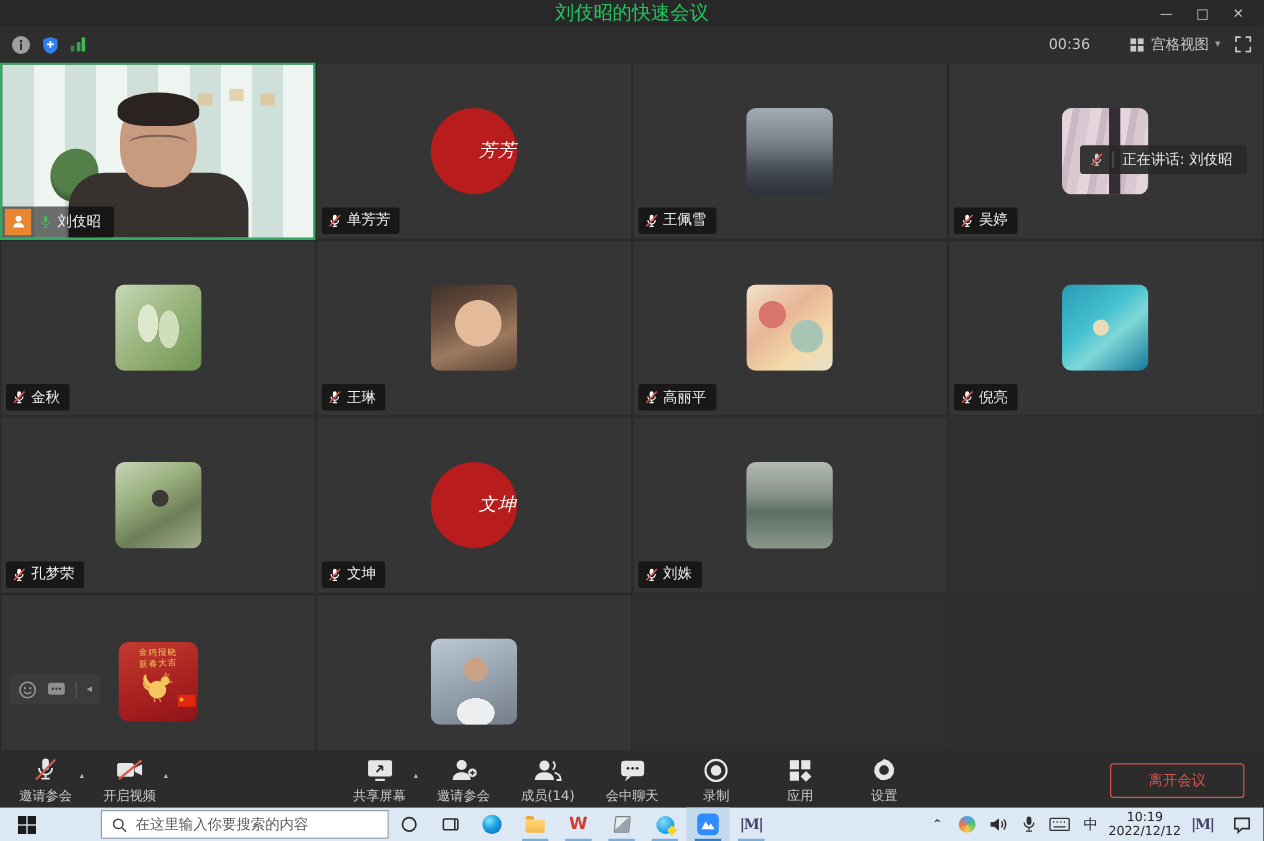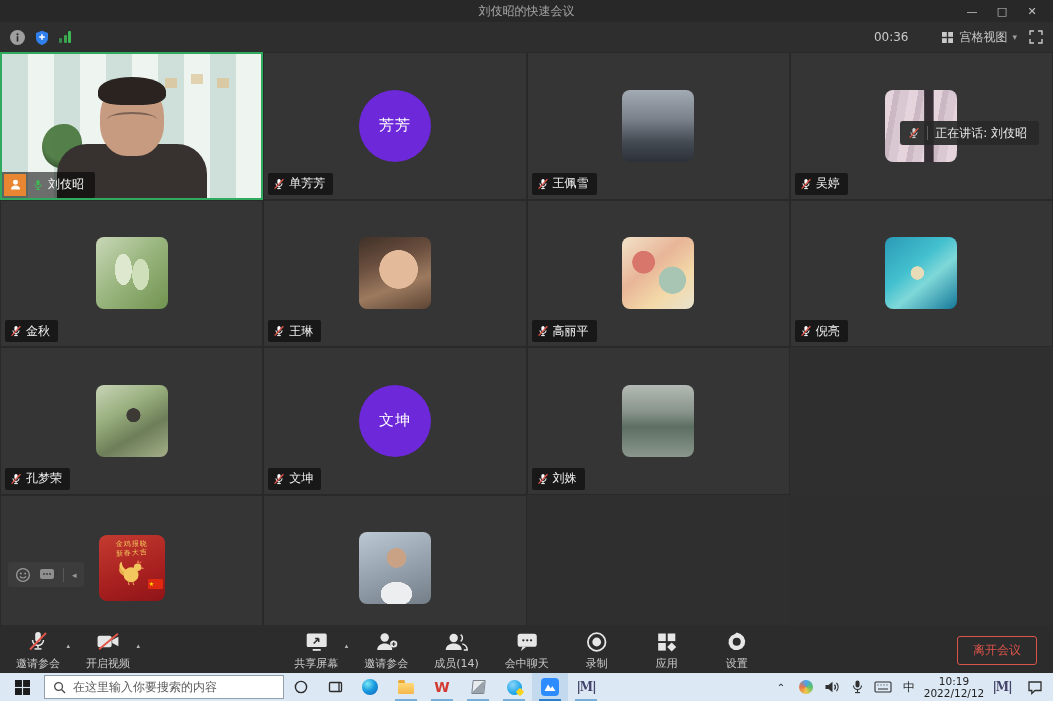--- a/index.html
+++ b/index.html
@@ -5,21 +5,21 @@
   * { margin:0; padding:0; box-sizing:border-box; }
   html,body { width:1053px; height:701px; }
   body {
     position:relative; overflow:hidden; background:#2e2e2e;
     font-family:"DejaVu Sans","Liberation Sans",sans-serif;
     -webkit-font-smoothing:antialiased;
   }
   
   .titlebar { position:absolute; top:0; left:0; right:0; height:22px; background:#282828;
     display:flex; align-items:center; justify-content:center; }
-  .titlebar .title { font-size:12px; color:#a3a3a3; }
+  .titlebar .title { font-size:16px; color:#22c55e; }
   .win-controls { position:absolute; right:6px; top:0; height:22px; display:flex; align-items:center; gap:0; }
   .win-btn { width:30px; height:22px; display:flex; align-items:center; justify-content:center;
     color:#c4c4c4; font-size:11px; cursor:pointer; }
   
   .meet-header { position:absolute; top:22px; left:0; right:0; height:30px; background:#2e2e2e;
     display:flex; align-items:center; padding:0 10px; }
   .mh-left { display:flex; align-items:center; gap:10px; }
   .mh-right { margin-left:auto; display:flex; align-items:center; gap:12px; color:#c9c9c9; font-size:12px; }
   .viewmode { display:flex; align-items:center; gap:5px; cursor:pointer;padding-left:21px; }
   .caret-down { font-size:9px; color:#9c9c9c; }
@@ -27,22 +27,22 @@
   .sigbar i { width:3px; background:#3cba54; border-radius:1px; }
   .sigbar i:nth-child(1){height:5px;opacity:.65;} .sigbar i:nth-child(2){height:8px;opacity:.85;} .sigbar i:nth-child(3){height:12px;}
   .info-badge { width:15px; height:15px; border-radius:50%; background:#9f9f9f; display:flex; align-items:center; justify-content:center; cursor:pointer; }
   
   .grid { position:absolute; top:52px; left:0; width:1053px; height:573px; overflow:hidden;
     display:grid; grid-template-columns:repeat(4,1fr); grid-template-rows:repeat(4,147.5px); }
   .tile { position:relative; background:#353535; box-shadow:inset 0 0 0 1px #292929; overflow:hidden; cursor:pointer; }
   .cell-empty { background:#2f2f2f; }
   .tile.video { box-shadow:inset 0 0 0 2px #2faa5f; }
   .avatar { position:absolute; left:50%; top:50%; transform:translate(-50%,-50%); width:72px; height:72px; border-radius:8px; }
-  .avatar.circle { border-radius:50%; background:#6d28d9; display:flex; align-items:center; justify-content:center;
-    color:#fff; font-size:15px; letter-spacing:1px; }
+  .avatar.circle { border-radius:50%; background:#b91c1c; display:flex; align-items:center; justify-content:flex-end;
+    color:#fff; font-size:15px; letter-spacing:1px;font-style:italic; }
   
   .p-curtain { background:
       linear-gradient(90deg, transparent 0 54%, rgba(38,32,38,.92) 55% 67%, transparent 68%),
       repeating-linear-gradient(100deg,#e6d4dd 0 9px,#cbb8c4 9px 15px,#d9c8d2 15px 24px); }
   .p-sky { background:linear-gradient(180deg,#a2aab3 0%,#7b828c 40%,#454b53 72%,#2c3138 100%); }
   .p-plants { background:
       radial-gradient(ellipse 14px 26px at 38% 45%, #dde8cf 0 60%, transparent 61%),
       radial-gradient(ellipse 14px 26px at 62% 52%, #cfdfba 0 60%, transparent 61%),
       linear-gradient(135deg,#c9d8b8 0%,#9cb781 45%,#70934f 100%); }
   .p-child { background:
@@ -113,28 +113,28 @@
   .mini-btn { display:flex; align-items:center; cursor:pointer; }
   
   .toolbar { position:absolute; top:625px; left:0; right:0; height:48px; background:#2c2c2c; }
   .tb-group-left { position:absolute; left:16px; top:5px; display:flex; gap:26px; }
   .tb-group-center { position:absolute; left:50%; transform:translateX(-50%); top:5px; display:flex; gap:26px; }
   .tb-item { position:relative; display:flex; flex-direction:column; align-items:center; gap:3px;
     color:#c9c9c9; font-size:11px; cursor:pointer; min-width:44px; }
   .tb-item .ic { height:23px; display:flex; align-items:center; }
   .tb-caret { position:absolute; right:-10px; top:12px; font-size:7px; color:#b5b5b5; }
   .leave-btn { position:absolute; right:16px; top:11px; background:transparent; border:1px solid #d9544a;
-    color:#d9544a; font-size:12px; padding:5px 15px; border-radius:3px; cursor:pointer;
+    color:#d9544a; font-size:12px; padding:5px 31px; border-radius:3px; cursor:pointer;
     font-family:inherit; }
   
   .taskbar { position:absolute; top:673px; left:0; right:0; height:28px; background:#dce8f4;
     display:flex; align-items:center; }
   .tk-start { width:44px; height:28px; display:flex; align-items:center; justify-content:center; cursor:pointer; }
   .tk-search { width:240px; height:24px; background:#fff; border:1px solid #92a0ac; display:flex;
-    align-items:center; gap:7px; padding:0 8px; }
+    align-items:center; gap:7px; padding:0 8px;margin-left:40px; }
   .tk-search input { border:none; outline:none; flex:1; font-size:12px; color:#5c5c5c; background:transparent;
     font-family:inherit; }
   .tk-search input::placeholder { color:#5c5c5c; }
   .tk-btn { width:34px; height:28px; display:flex; align-items:center; justify-content:center; cursor:pointer; }
   .tk-app { position:relative; width:36px; height:28px; display:flex; align-items:center; justify-content:center; cursor:pointer; }
   .tk-app .runline { position:absolute; bottom:0; left:7px; right:7px; height:2px; background:#79aedb; }
   .tk-app.active { background:#c3daee; }
   .tk-app.active .runline { background:#2d7fd0; }
   .tray { margin-left:auto; display:flex; align-items:center; height:28px; }
   .tray-item { height:28px; display:flex; align-items:center; justify-content:center; cursor:pointer; color:#2e2e2e; }

